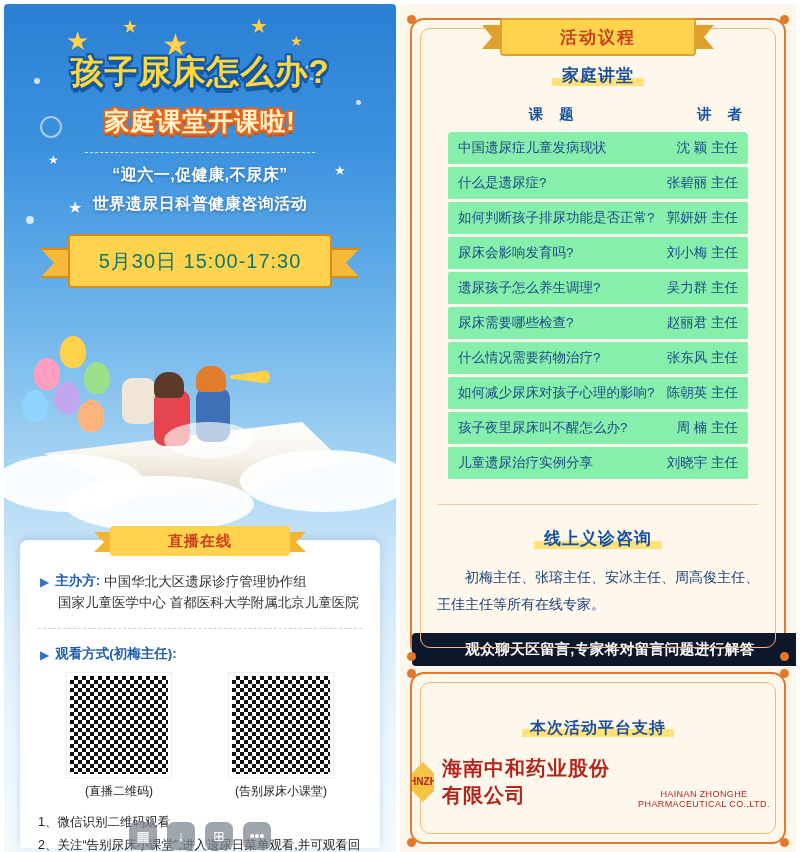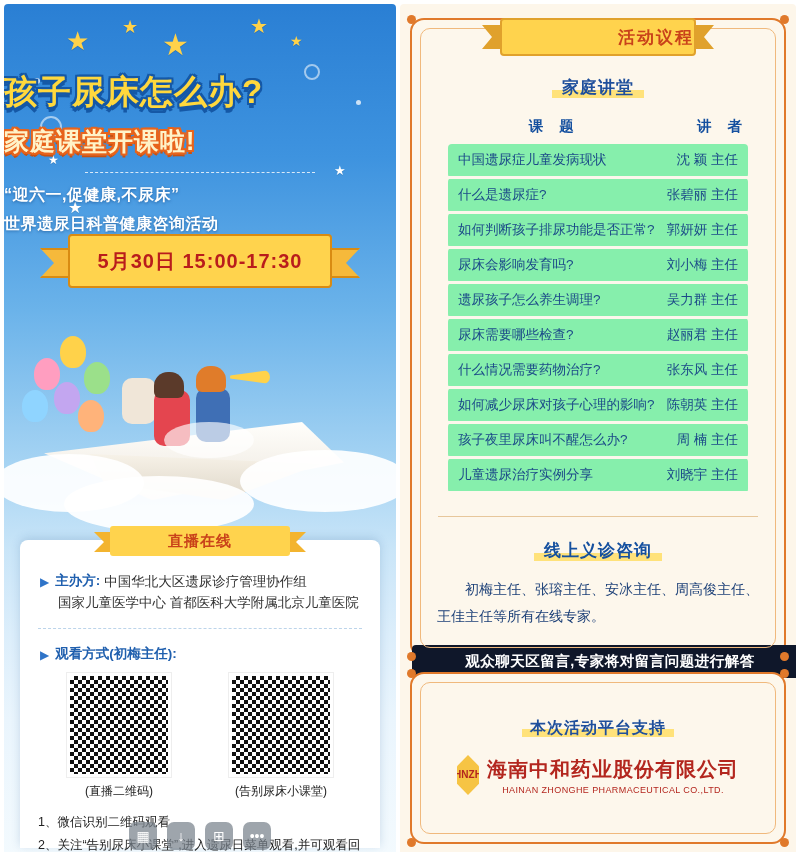--- a/index.html
+++ b/index.html
@@ -24,21 +24,21 @@
   .star {
     position: absolute;
     color: #ffd24a;
     font-size: 22px;
     line-height: 1;
     text-shadow: 0 1px 0 rgba(0,0,0,.12);
   }
   .dot { position:absolute; border-radius:50%; background:rgba(255,255,255,.75); }
   .ring { position:absolute; border-radius:50%; border:2px solid rgba(255,255,255,.55); }
 
-  .title-wrap { position: absolute; top: 66px; left: 0; width: 100%; }
+  .title-wrap { position: absolute; top: 46px; left: 0; width: 100%; text-align: center; }
   .title1 {
     font-size: 33px; font-weight: 700; letter-spacing: 1px;
     color: #ffd83d;
     -webkit-text-stroke: 0px;
     text-shadow:
       2px 0 0 #1558a6, -2px 0 0 #1558a6, 0 2px 0 #1558a6, 0 -2px 0 #1558a6,
       2px 2px 0 #1558a6, -2px 2px 0 #1558a6, 2px -2px 0 #1558a6, -2px -2px 0 #1558a6,
       0 5px 0 #1558a6;
   }
   .title2 {
@@ -62,21 +62,21 @@
     position:absolute; top: 16px; width: 44px; height: 30px; background:#f6b93b;
     border:2px solid #d98b12;
   }
   .ribbon .tail-l { left: 0; clip-path: polygon(0 0, 100% 0, 100% 100%, 0 100%, 14px 50%); }
   .ribbon .tail-r { right: 0; clip-path: polygon(0 0, 100% 0, calc(100% - 14px) 50%, 100% 100%, 0 100%); }
   .ribbon .body {
     position:absolute; left: 28px; right: 28px; top: 2px; height: 54px;
     background:#ffd34d; border:2px solid #d98b12; border-radius: 4px;
     display:flex; align-items:center; justify-content:center;
   }
-  .ribbon .body span { color:#b91c1c; font-size: 20px; font-weight:700; letter-spacing:1px; }
+  .ribbon .body span { color:#0f766e; font-size: 20px; font-weight:400; letter-spacing:1px; }
 
   
   .illus { position:absolute; top: 300px; left:0; width: 392px; height: 230px; }
   .balloon { position:absolute; width: 26px; height: 32px; border-radius: 50% 50% 45% 45%; }
   .plane {
     position:absolute; left: 40px; top: 118px; width: 300px; height: 78px;
     background: linear-gradient(180deg,#fffefb,#ece6dc);
     clip-path: polygon(0 40%, 86% 0, 100% 52%, 36% 100%);
     box-shadow: 0 6px 10px rgba(60,90,130,.25);
   }
@@ -159,25 +159,25 @@
 
   .hdr-ribbon { position:absolute; top: -2px; left: 50%; transform: translateX(-50%); width: 232px; height: 40px; }
   .hdr-ribbon .tl, .hdr-ribbon .tr {
     position:absolute; top: 7px; width: 26px; height: 24px; background:#e0a12c;
   }
   .hdr-ribbon .tl { left: 0; clip-path: polygon(0 0,100% 0,100% 100%,0 100%, 10px 50%); }
   .hdr-ribbon .tr { right: 0; clip-path: polygon(0 0,100% 0, calc(100% - 10px) 50%,100% 100%,0 100%); }
   .hdr-ribbon .bd {
     position:absolute; left: 18px; right: 18px; top: 0; height: 38px;
     background:#ffd34d; border: 2px solid #e0a12c; border-radius: 4px;
-    display:flex; align-items:center; justify-content:flex-end;
+    display:flex; align-items:center; justify-content:center;
   }
   .hdr-ribbon .bd span { color:#c9421a; font-weight:700; font-size: 17px; letter-spacing: 2px; }
 
-  .sec-title { text-align:center; margin-top: 56px; position:relative; }
+  .sec-title { text-align:center; margin-top: 44px; position:relative; }
   .sec-title span {
     font-size: 17px; font-weight: 700; color:#1f4f9c; letter-spacing: 1px;
     background: linear-gradient(to top, #ffe27a 42%, transparent 42%);
     padding: 0 10px 1px;
   }
   .sec-title.blue span { color:#15509f; }
 
   table.agenda { width: 300px; margin: 14px auto 0; border-collapse: collapse; }
   table.agenda th {
     font-size: 14.5px; color:#15509f; font-weight:700; padding: 4px 0 8px;
@@ -209,21 +209,21 @@
   }
   .logo-row { display:flex; align-items:center; justify-content:center; margin-top: 16px; gap: 8px; }
   .logo-mark {
     width: 22px; height: 40px; background:#f6c444;
     clip-path: polygon(50% 0, 100% 28%, 100% 72%, 50% 100%, 0 72%, 0 28%);
     display:flex; align-items:center; justify-content:center;
     color:#b3261e; font-size: 10px; font-weight:700; line-height:1.05; text-align:center;
   }
   .logo-cn { color:#b3261e; font-size: 20px; font-weight:700; letter-spacing: 1px; }
   .logo-en { color:#b3261e; font-size: 9px; letter-spacing: .4px; text-align:center; margin-top: 2px; }
-  .logo-stack { display:flex; flex-direction:column; align-items:center; }
+  .logo-stack { display:flex; align-items:flex-end; }
 </style>
 </head>
 <body>
 
 <div class="page">
 
   <div class="left">
 
     <div class="star" style="left:62px; top:24px; font-size:26px;">★</div>
     <div class="star" style="left:118px; top:14px; font-size:18px;">★</div>

